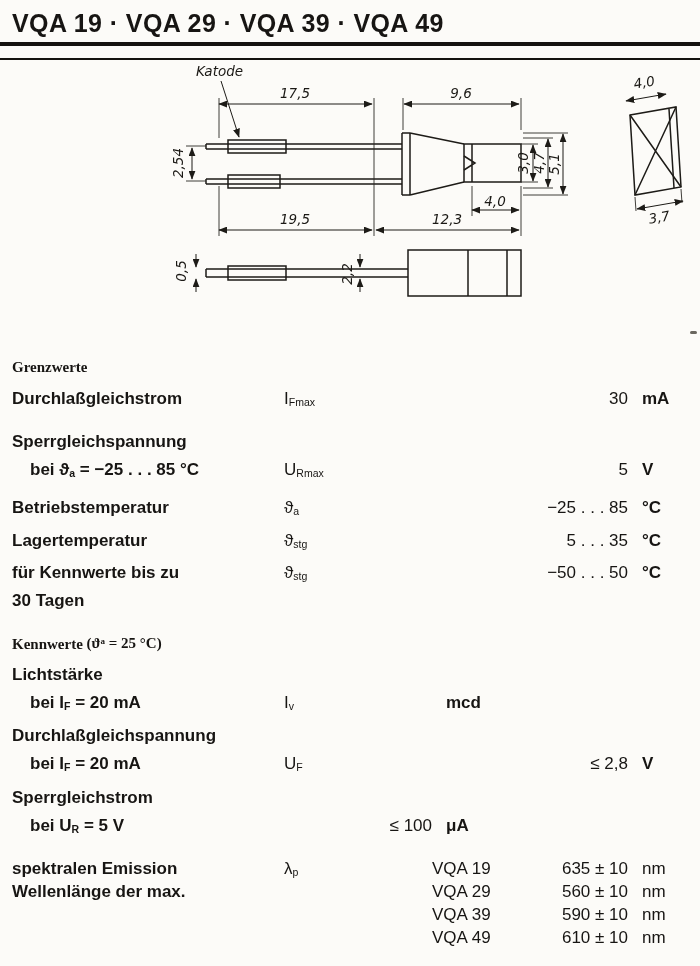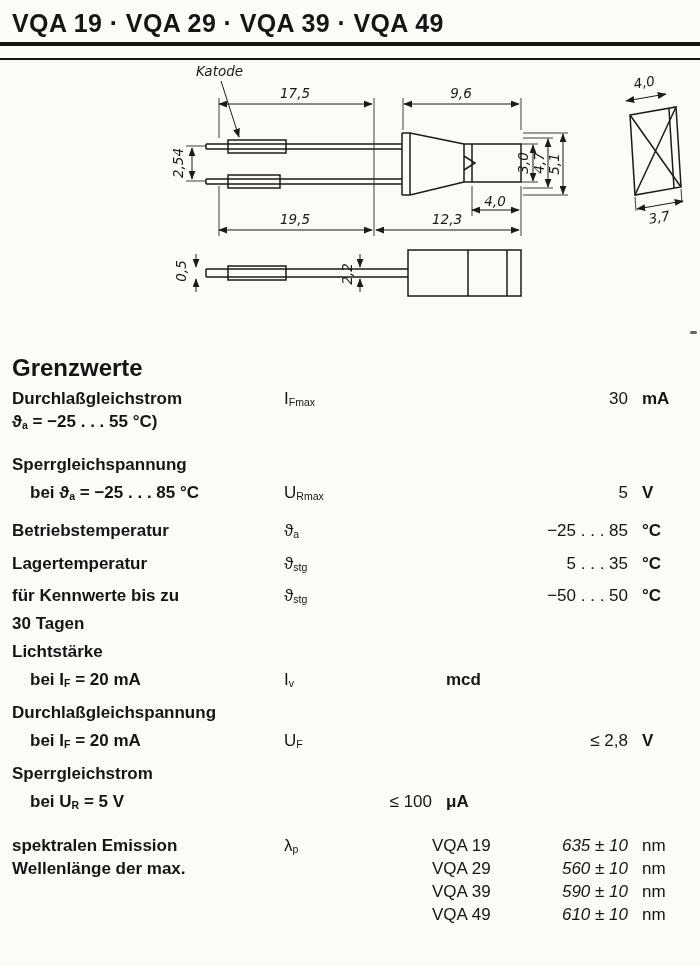--- a/index.html
+++ b/index.html
@@ -16,39 +16,39 @@
   .rule-thin  { height:2px; background:#15130f; margin-top:12px; }
   svg.drawing { display:block; }
   svg.drawing .part { stroke:#1d1b17; stroke-width:1.5; fill:none; }
   svg.drawing .dimline { stroke:#1d1b17; stroke-width:1; fill:none; }
   svg.drawing .ext { stroke:#2a2824; stroke-width:0.9; fill:none; }
   svg.drawing text.dim {
     font-family:"DejaVu Sans", sans-serif; font-style:italic;
     font-size:13.5px; fill:#1b1915; stroke:none;
   }
   .tbl { padding:0 12px; font-size:17px; }
-  .h { font-size:24px; font-weight:700; line-height:23px; margin:6px 0 8px 0; }
+  .h { font-size:15px; font-weight:700; line-height:23px; margin:6px 0 8px 0;font-family:Liberation Serif, serif; }
   .h .normal { font-weight:700; }
   .row {
     display:grid; grid-template-columns:272px 148px 196px 1fr;
     line-height:23px; margin-bottom:5px; align-items:start;
   }
   .lbl { font-weight:700; }
   .indent { padding-left:18px; }
   .sym { font-weight:400; }
   .val { text-align:right; font-weight:400; }
   .unit { padding-left:14px; font-weight:700; }
   .sb { font-size:0.62em; vertical-align:-0.22em; letter-spacing:0; }
   .sp { font-size:0.6em; vertical-align:0.5em; }
   .mt6 { margin-top:6px; } .mt8 { margin-top:16px; } .mt10 { margin-top:10px; }
   .mb0 { margin-bottom:0; }
   .wl { grid-column:3 / 5; }
   .wl-row { display:grid; grid-template-columns:102px 94px 1fr; line-height:23px; }
   .wl-name { font-weight:400; }
-  .wl-val { text-align:right;font-style:italic; }
+  .wl-val { text-align:right; }
   .wl-unit { padding-left:14px; }
   .artifact { position:absolute; right:3px; top:331px; width:7px; height:3px; background:#6a675f; border-radius:2px; }
 </style>
 </head>
 <body>
 
 <div class="sheet">
 
   <div class="title">VQA 19 · VQA 29 · VQA 39 · VQA 49</div>
   <div class="rule-thick"></div>
@@ -129,21 +129,20 @@
     </g>
   </svg>
 
   <div class="tbl">
 
     <div class="h">Grenzwerte</div>
 
     <div class="row">
       <div class="lbl">
         <div><span>Durchlaßgleichstrom</span></div>
-        <div><span>ϑ</span><span class="sb">a</span><span> = −25 . . . 55 °C)</span></div>
       </div>
       <div class="sym"><span>I</span><span class="sb">Fmax</span></div>
       <div class="val">30</div>
       <div class="unit">mA</div>
     </div>
 
     <div class="row mt8">
       <div class="lbl">Sperrgleichspannung</div>
     </div>
 
@@ -172,20 +171,24 @@
       <div class="lbl">für Kennwerte bis zu</div>
       <div class="sym"><span>ϑ</span><span class="sb">stg</span></div>
       <div class="val">−50 . . . 50</div>
       <div class="unit">°C</div>
     </div>
 
     <div class="row">
       <div class="lbl">30 Tagen</div>
     </div>
 
+    <div class="h" style="margin-top:18px;">
+      <span>Kennwerte</span>
+      <span class="normal"> <span>(</span><span>ϑ</span><span class="sp">a</span><span> = 25 °C)</span></span>
+    </div>
 
     <div class="row">
       <div class="lbl">Lichtstärke</div>
     </div>
 
     <div class="row">
       <div class="lbl indent"><span>bei </span><span>I</span><span class="sb">F</span><span> = 20 mA</span></div>
       <div class="sym"><span>I</span><span class="sb">v</span></div>
       <div class="unit">mcd</div>
     </div>

